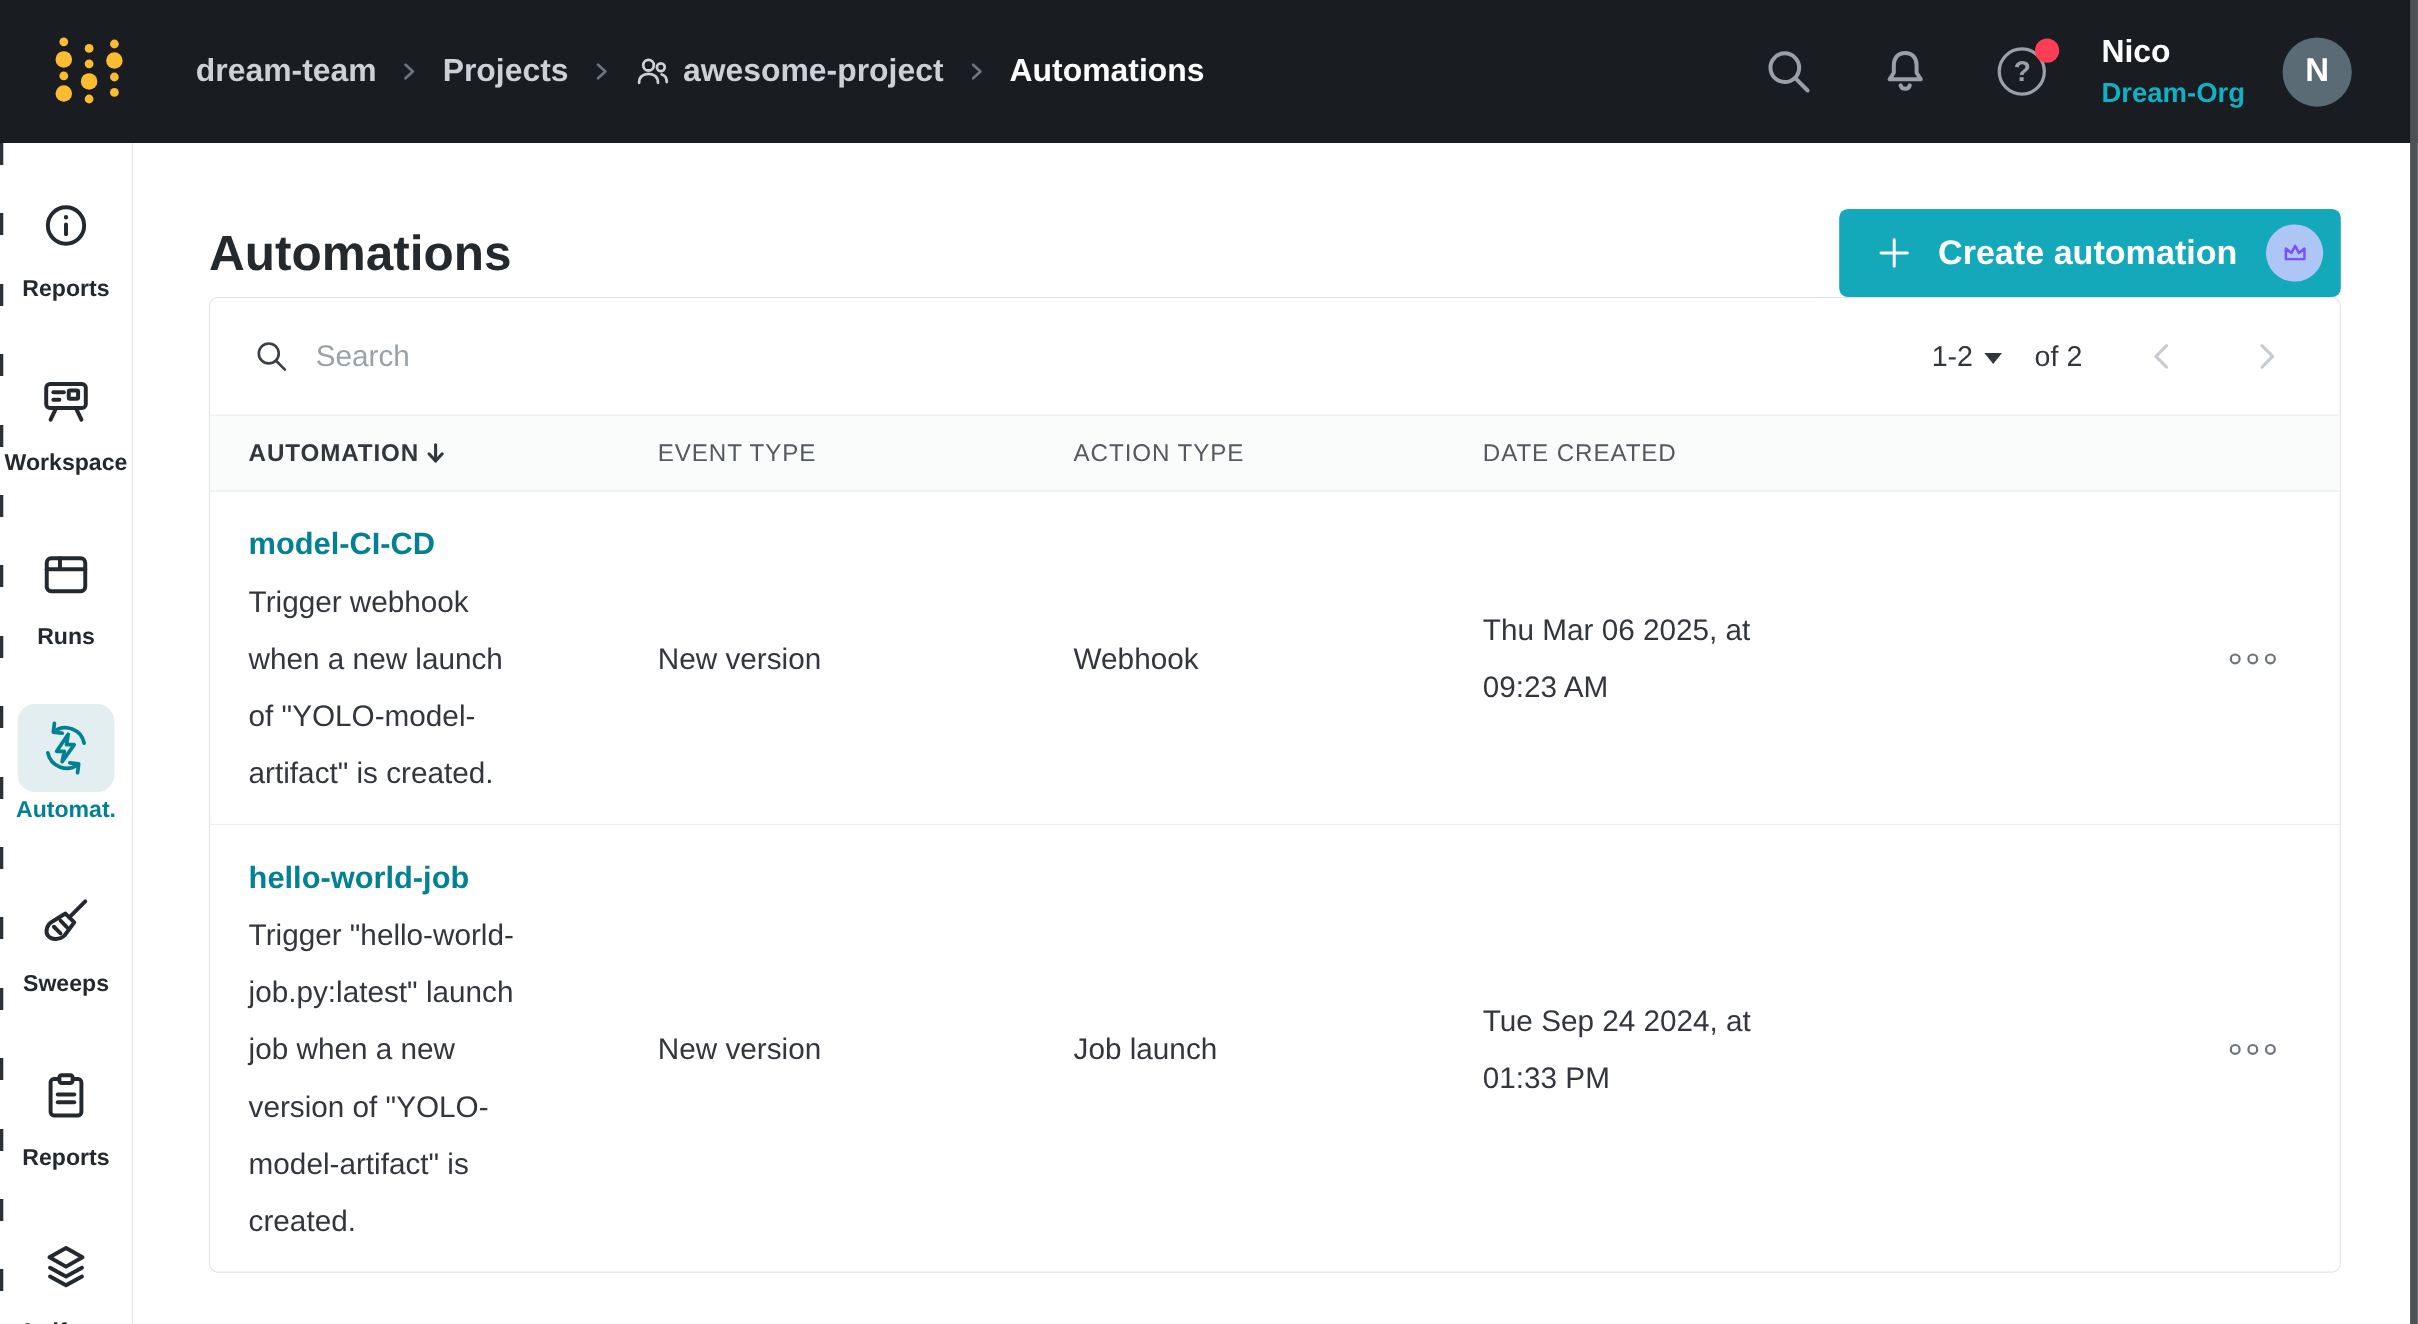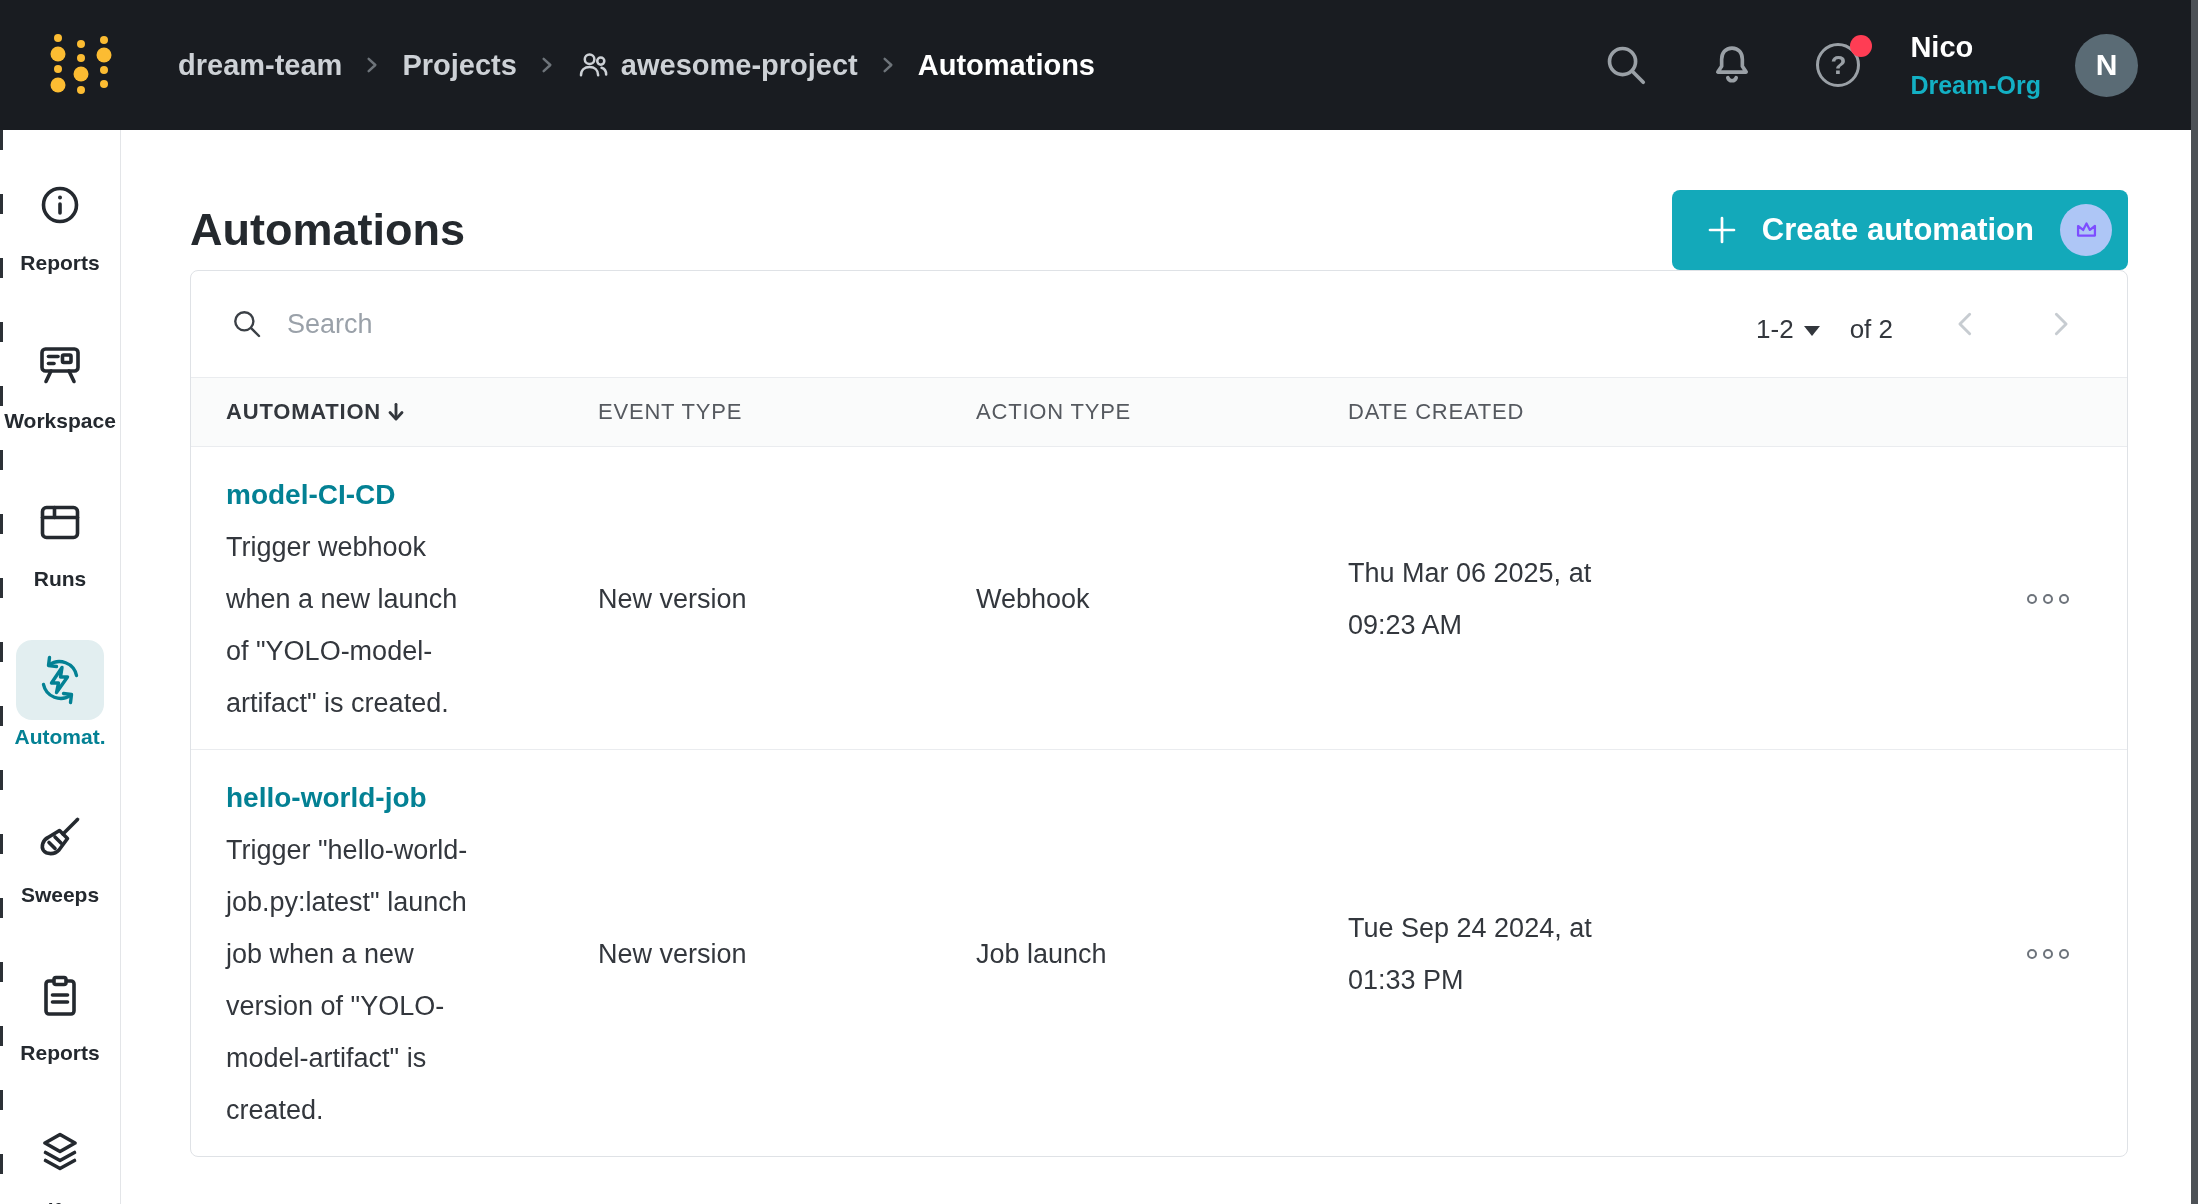--- a/index.html
+++ b/index.html
@@ -52,21 +52,21 @@
   .create-btn .plus { margin-right:22px; display:flex; }
   .crown-badge { margin-left:26px; width:52px; height:52px; border-radius:50%; background:#aec6f6;
                  display:flex; align-items:center; justify-content:center; }
 
   
   .card { border:1px solid #dfe2e6; border-radius:8px; background:#fff; overflow:hidden; }
   .search-row { height:106px; display:flex; align-items:center; padding:0 46px 0 40px; }
   .search-row input { flex:1; border:none; outline:none; font-family:inherit; font-size:27px;
                       color:#33373d; margin-left:24px; background:transparent; }
   .search-row input::placeholder { color:#9aa1a9; }
-  .pager { display:flex; align-items:flex-end; }
+  .pager { display:flex; align-items:center; }
   .pager-range { display:flex; align-items:center; cursor:pointer; font-size:26px; color:#33373d; }
   .caret-down { width:0; height:0; border-left:8px solid transparent; border-right:8px solid transparent;
                 border-top:10px solid #33373d; margin-left:10px; margin-top:3px; }
   .pager-of { font-size:26px; color:#33373d; margin-left:30px; }
   .pager-btn { background:none; border:none; cursor:pointer; margin-left:52px; display:flex; padding:4px; }
 
   .thead, .trow { display:grid; grid-template-columns:372px 378px 372px 520px 1fr 90px; padding:0 50px 0 35px; }
   .thead { background:#fafbfb; border-top:1px solid #eaecef; border-bottom:1px solid #eaecef;
            height:70px; align-items:center; }
   .th { font-size:22px; letter-spacing:0.8px; color:#55595f; font-weight:500; display:flex; align-items:center; gap:3px; cursor:pointer; }

